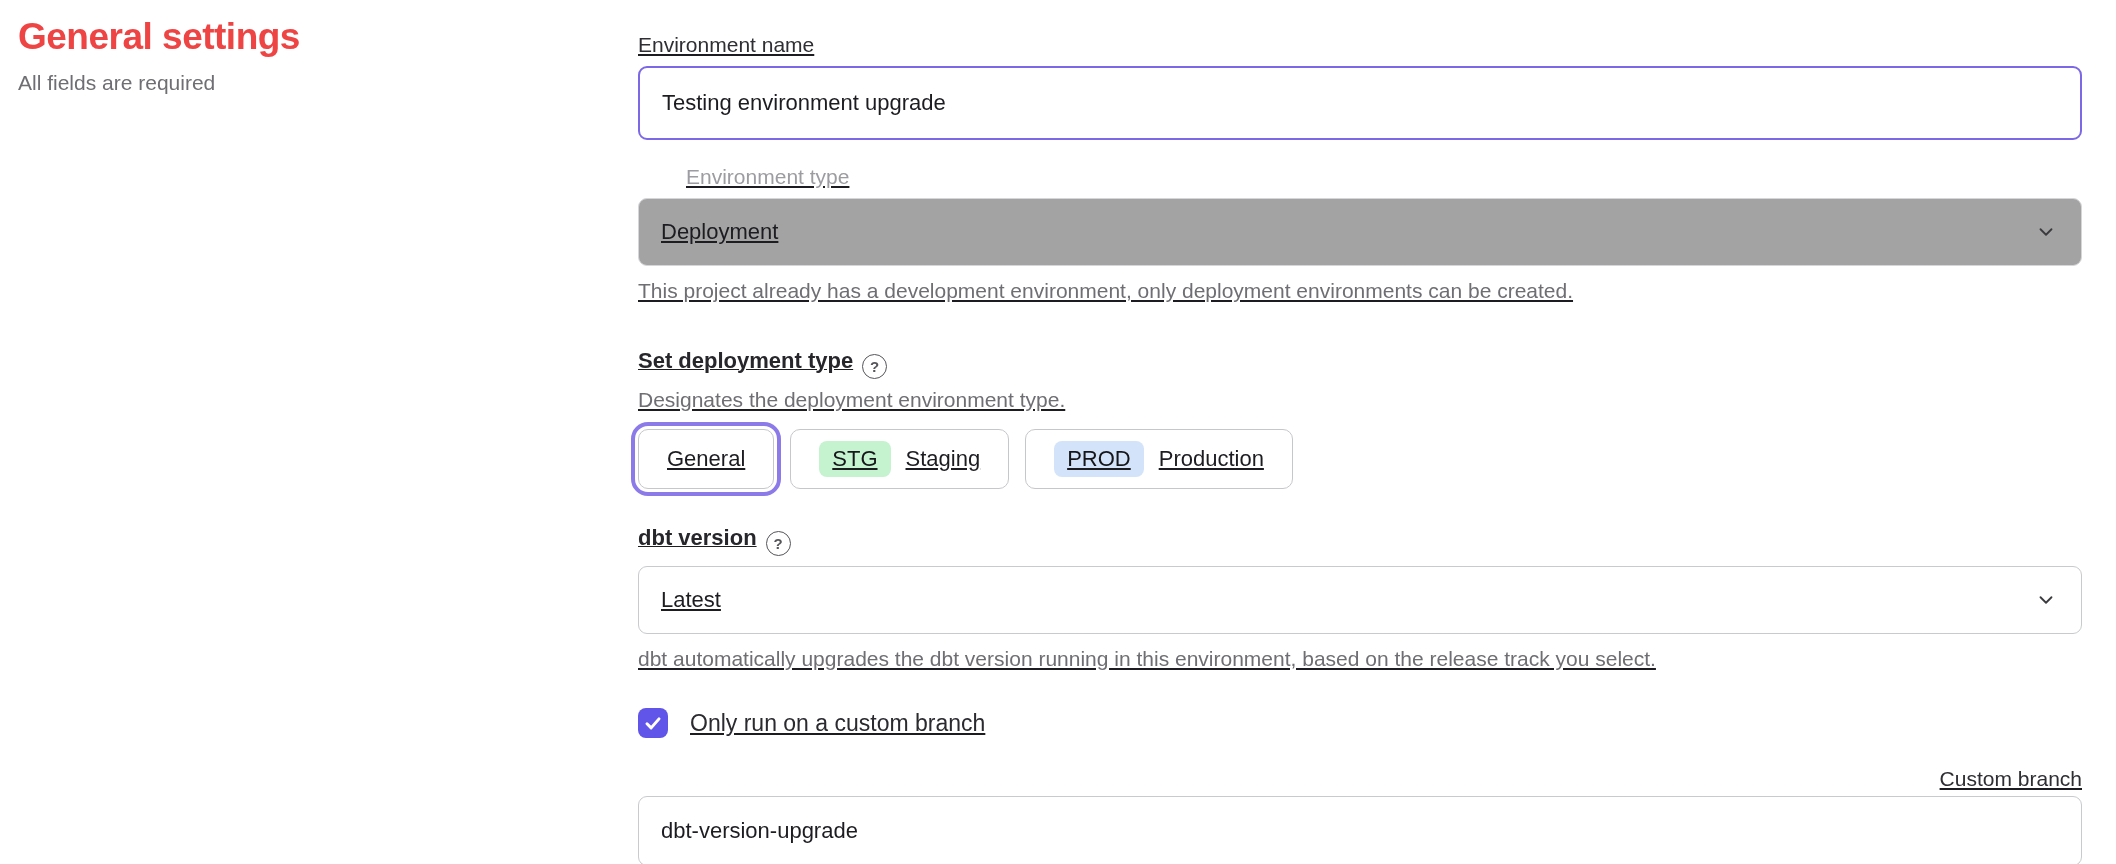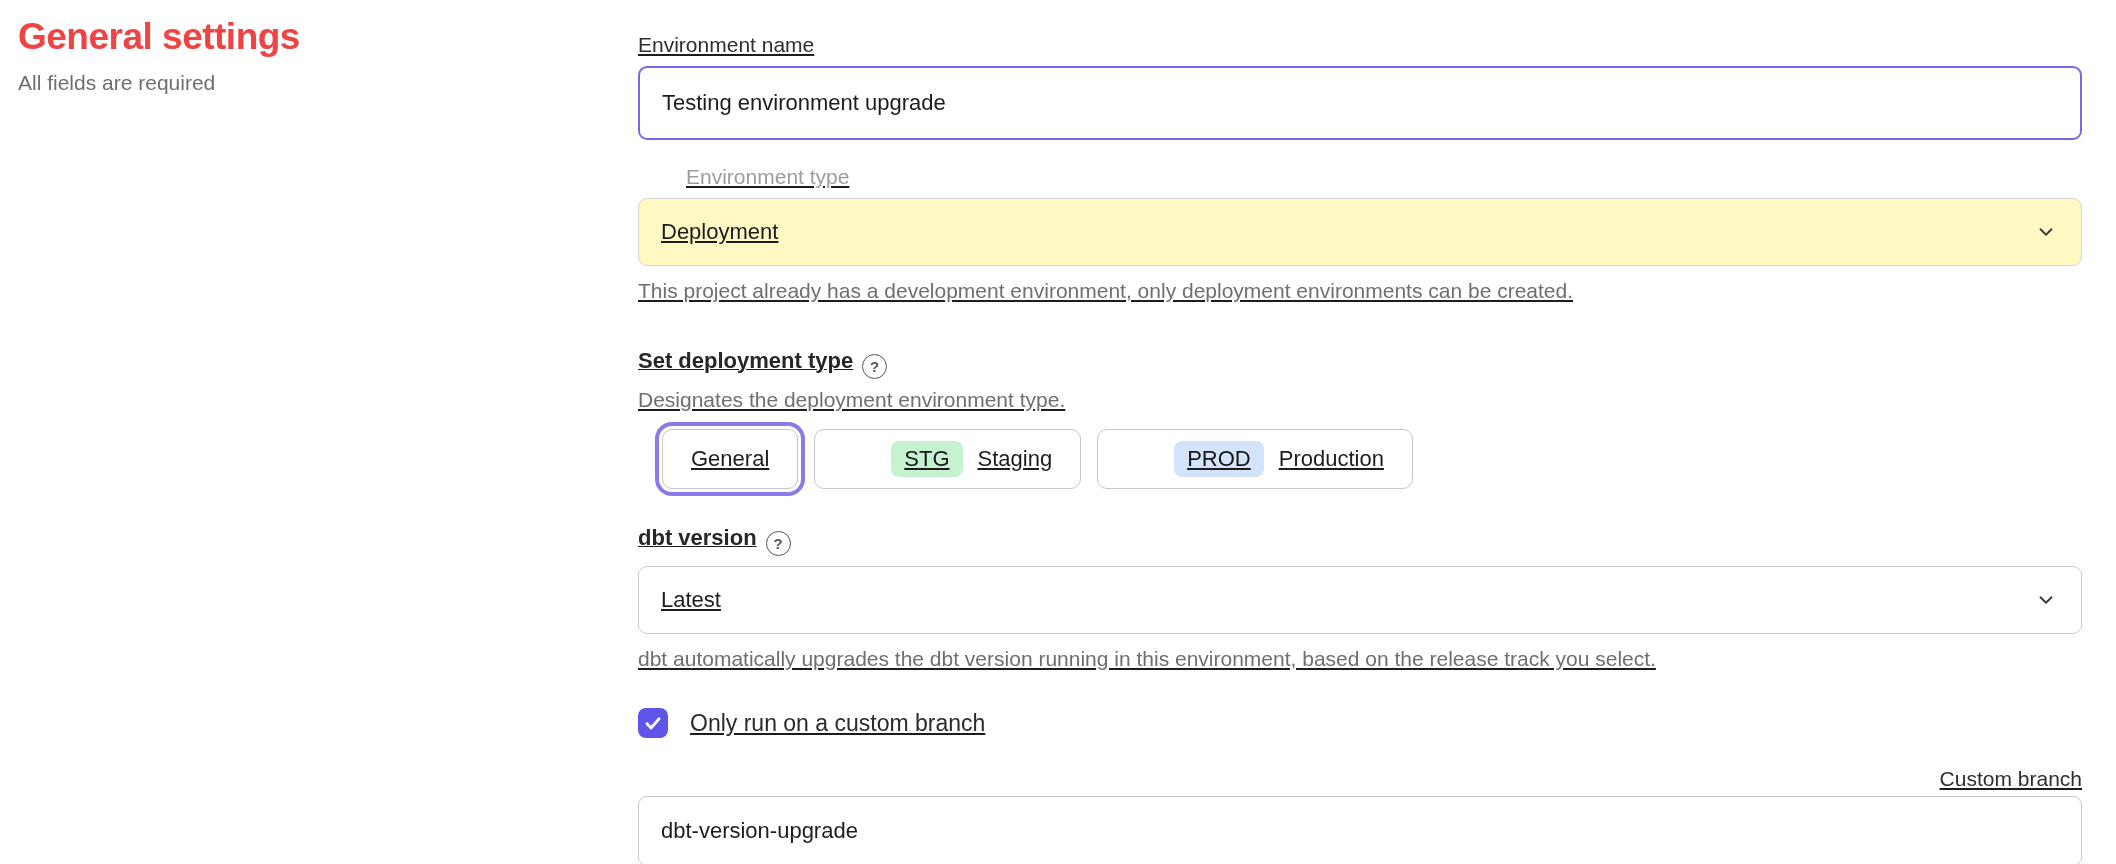--- a/index.html
+++ b/index.html
@@ -41,21 +41,21 @@
     border: 2px solid #7c68e6; border-radius: 9px;
     background: #ffffff;
     font-family: inherit; font-size: 22px; color: #1c1c21;
     padding: 0 22px; outline: none;
   }
   .text-input.plain { border: 1px solid #c9cacd; height: 70px; }
 
   .selectbox {
     width: 100%; height: 68px;
     border: 1px solid #d6d6d9; border-radius: 9px;
-    background: #fef9c3;
+    background: #a3a3a3;
     display: flex; align-items: center; justify-content: space-between;
     padding: 0 24px 0 22px;
     font-size: 22px; color: #1c1c21;
     cursor: pointer;
   }
   .selectbox.enabled { background: #ffffff; border-color: #c9cacd; }
   .chevron { width: 22px; height: 22px; flex: 0 0 auto; }
 
   .help-icon {
     display: inline-flex; align-items: center; justify-content: center;
@@ -68,25 +68,25 @@
   .type-row { display: flex; gap: 16px; align-items: center; }
   .type-btn {
     display: inline-flex; align-items: center; gap: 15px;
     height: 60px; padding: 0 28px;
     background: #ffffff;
     border: 1px solid #c6c7cb; border-radius: 10px;
     font-family: inherit; font-size: 22px; color: #1c1c21;
     cursor: pointer;
   }
   .type-btn.selected {
-    outline: 4px solid #8d7ae9; outline-offset: 3px; margin-left: 24px;
+    outline: 4px solid #8d7ae9; outline-offset: 3px;
   }
   .type-badge {
     display: inline-block; padding: 5px 13px; border-radius: 8px;
-    font-size: 22px; color: #16161a; margin-left: 48px;
+    font-size: 22px; color: #16161a;
   }
   .type-badge.stg  { background: #c5f2cf; }
   .type-badge.prod { background: #d3e3fa; }
 
   
   .checkbox-row { display: flex; align-items: center; gap: 22px; }
   .checkbox {
     width: 30px; height: 30px; border-radius: 8px;
     background: #6154e8;
     display: flex; align-items: center; justify-content: center;

